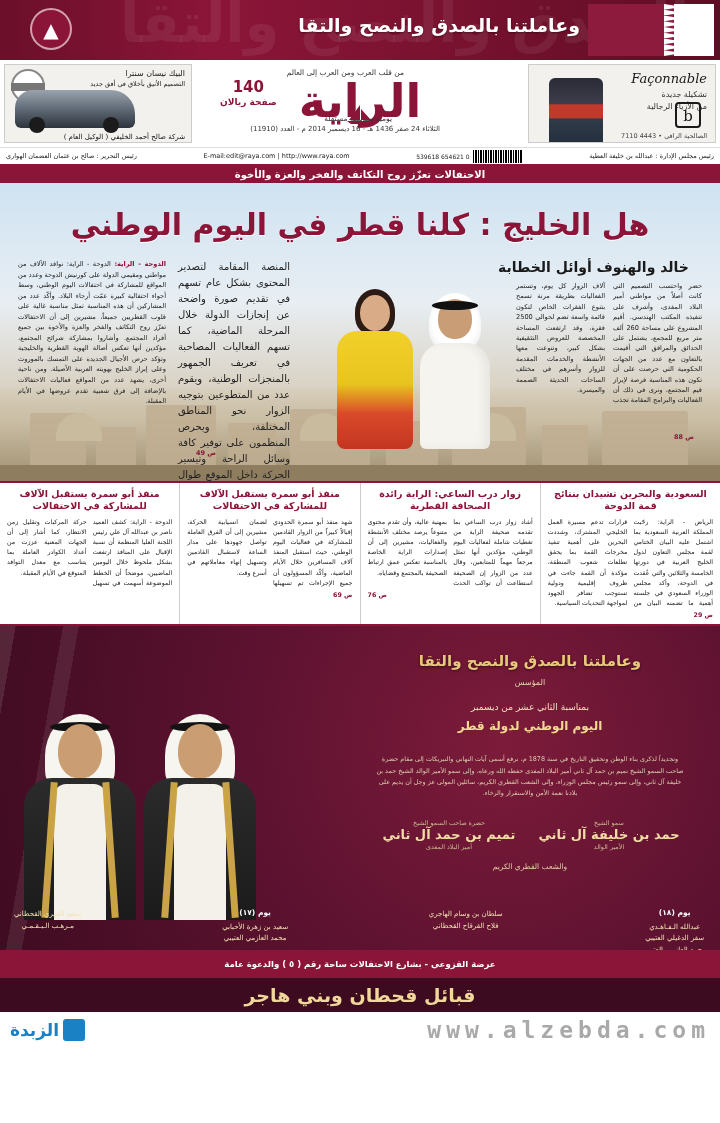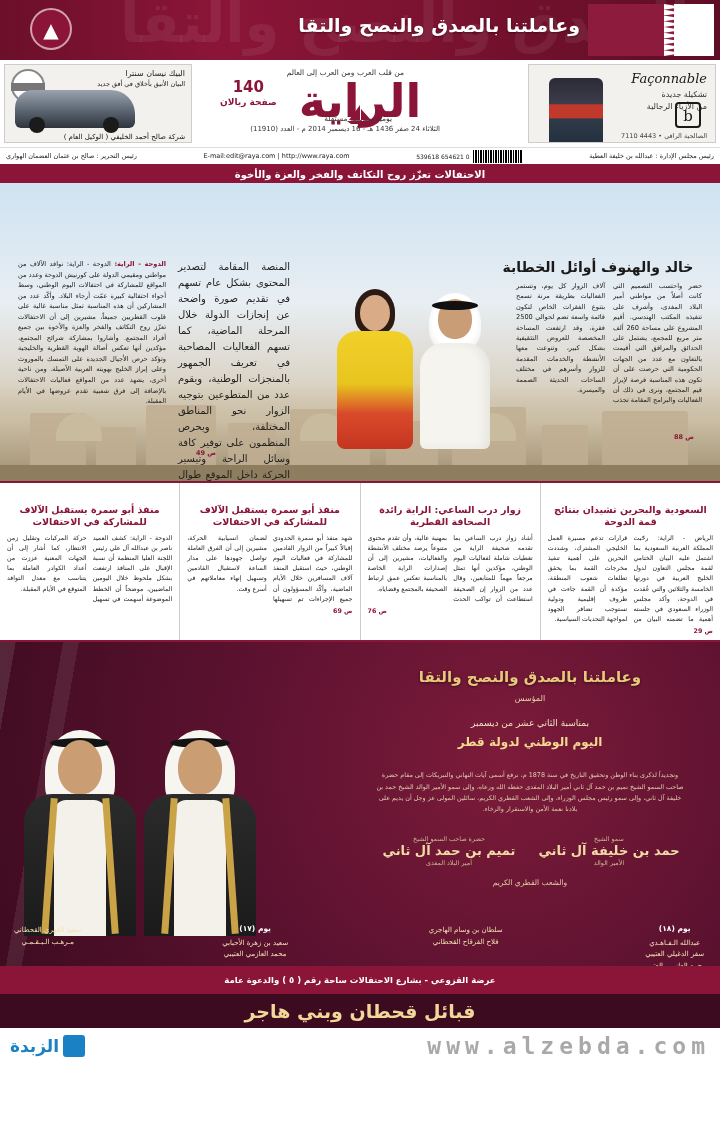--- a/index.html
+++ b/index.html
@@ -180,21 +180,21 @@
   }
   .hero-ground {
     position: absolute; bottom: 0; left: 0; right: 0; height: 16px; background: #8e7d5e;
   }
   .hero-title {
     position: absolute; top: 24px; right: 18px; left: 18px; text-align: center;
     font-size: 30px; font-weight: bold; color: #8b1538;
     text-shadow: 0 1px 0 #fff; direction: rtl;
   }
   .hero-sub {
-    position: absolute; top: 76px; right: 22px; width: 200px; text-align: center;
+    position: absolute; top: 76px; right: 22px; width: 200px; text-align: left;
     font-size: 14px; font-weight: bold; color: #1a1a1a;
   }
   .hero-col-right {
     position: absolute; top: 98px; right: 18px; width: 186px;
     font-size: 6.6px; line-height: 1.58; color: #222; text-align: justify;
     column-count: 2; column-gap: 8px;
   }
   .hero-col-left {
     position: absolute; top: 76px; left: 18px; width: 148px;
     font-size: 6.6px; line-height: 1.6; color: #222; text-align: justify;
@@ -255,21 +255,21 @@
     font-size: 6.5px; color: #8b1538; font-weight: bold;
   }
   .hero-ref-a { position: absolute; top: 250px; right: 26px; }
   .hero-ref-b { position: absolute; top: 266px; left: 196px; }
 
   
   .briefs {
     display: flex; border-bottom: 2px solid #8b1538; background: #fff;
   }
   .brief {
-    flex: 1; padding: 21px 7px 6px; border-left: 1px solid #ccc;
+    flex: 1; padding: 5px 7px 6px; border-left: 1px solid #ccc;
   }
   .brief:last-child { border-left: none; }
   .brief h3 {
     font-size: 9.5px; color: #8b1538; text-align: center; margin-bottom: 4px;
     line-height: 1.3; font-weight: bold;
   }
   .brief p {
     font-size: 6.3px; line-height: 1.62; color: #222; text-align: justify;
     column-count: 2; column-gap: 6px;
   }
@@ -433,21 +433,21 @@
         <svg viewBox="0 0 30 22">
             <path d="M2 18 L28 18 L24 21 L6 21 Z" fill="#8b1538"></path>
             <path d="M15 2 L15 17 L4 17 Z" fill="#8b1538"></path>
             <path d="M16 6 L26 17 L16 17 Z" fill="#8b1538"></path>
           </svg>
       </div>
     </div>
 
     <div class="ad-box ad-left">
       <div class="ad-nissan-top">البيك نيسان سنترا</div>
-      <div class="ad-nissan-top" style="top:15px;font-size:6.5px;">البيان الأنيق بأخلاق في أفق جديد</div>
+      <div class="ad-nissan-top" style="top:15px;font-size:6.5px;">التصميم الأنيق بأخلاق في أفق جديد</div>
       <div class="ad-nissan-logo"></div>
       <div class="ad-car"></div>
       <div class="ad-nissan-foot">شركة صالح أحمد الخليفي ( الوكيل العام )</div>
     </div>
 
   </div>
 
   <div class="infobar">
     <div>رئيس مجلس الإدارة : عبدالله بن خليفة العطية</div>
     <div class="barcode">
@@ -469,20 +469,21 @@
     <div class="hero-bldg" style="left:290px;width:80px;height:58px;"></div>
     <div class="hero-bldg" style="left:386px;width:52px;height:46px;"></div>
     <div class="hero-bldg" style="left:452px;width:74px;height:60px;"></div>
     <div class="hero-bldg" style="left:542px;width:46px;height:42px;"></div>
     <div class="hero-bldg" style="left:602px;width:86px;height:56px;"></div>
     <div class="hero-dome" style="left:56px;"></div>
     <div class="hero-dome" style="left:300px;"></div>
     <div class="hero-dome" style="left:470px;"></div>
     <div class="hero-ground"></div>
 
+    <div class="hero-title">هل الخليج : كلنا قطر في اليوم الوطني</div>
     <div class="hero-sub">خالد والهنوف أوائل الخطابة</div>
 
     <div class="hero-col-right">حضر واحتسب التصميم التي كانت أصلاً من مواطني أمير البلاد المفدى، وأشرف على تنفيذه المكتب الهندسي. أقيم المشروع على مساحة 260 ألف متر مربع للمجمع، يشتمل على الحدائق والمرافق التي أقيمت بالتعاون مع عدد من الجهات الحكومية التي حرصت على أن تكون هذه المناسبة فرصة لإبراز قيم المجتمع، ونرى في ذلك أن الفعاليات والبرامج المقامة تجذب آلاف الزوار كل يوم، وتستمر الفعاليات بطريقة مرنة تسمح بتنوع الفقرات الخاص لتكون قائمة واسعة تضم لحوالي 2500 فقرة، وقد ارتفعت المساحة المخصصة للعروض التثقيفية بشكل كبير، وتنوعت معها الأنشطة والخدمات المقدمة للزوار وأسرهم في مختلف الساحات الحديثة الصممة والميسرة.</div>
     <div class="hero-col-mid">المنصة المقامة لتصدير المحتوى بشكل عام تسهم في تقديم صورة واضحة عن إنجازات الدولة خلال المرحلة الماضية، كما تسهم الفعاليات المصاحبة في تعريف الجمهور بالمنجزات الوطنية، ويقوم عدد من المتطوعين بتوجيه الزوار نحو المناطق المختلفة، ويحرص المنظمون على توفير كافة وسائل الراحة وتيسير الحركة داخل الموقع طوال أيام الاحتفال.</div>
     <div class="hero-col-left">
       <span class="lead">الدوحة - الراية:</span>
       <span>الدوحة - الراية: نوافد الآلاف من مواطني ومقيمي الدولة على كورنيش الدوحة وعدد من المواقع للمشاركة في احتفالات اليوم الوطني، وسط أجواء احتفالية كبيرة عمّت أرجاء البلاد.
 وأكّد عدد من المشاركين أن هذه المناسبة تمثل مناسبة غالية على قلوب القطريين جميعاً، مشيرين إلى أن الاحتفالات تعزّز روح التكاتف والفخر والعزة والأخوة بين جميع أفراد المجتمع.
 وأشاروا بمشاركة شرائح المجتمع، مؤكدين أنها تعكس أصالة الهوية القطرية والخليجية وتؤكد حرص الأجيال الجديدة على التمسك بالموروث وعلى إبراز الخليج بهويته العربية الأصيلة.
 ومن ناحية أخرى، يشهد عدد من المواقع فعاليات الاحتفالات بالإضافة إلى فرق شعبية تقدم عروضها في الأيام المقبلة.</span>

